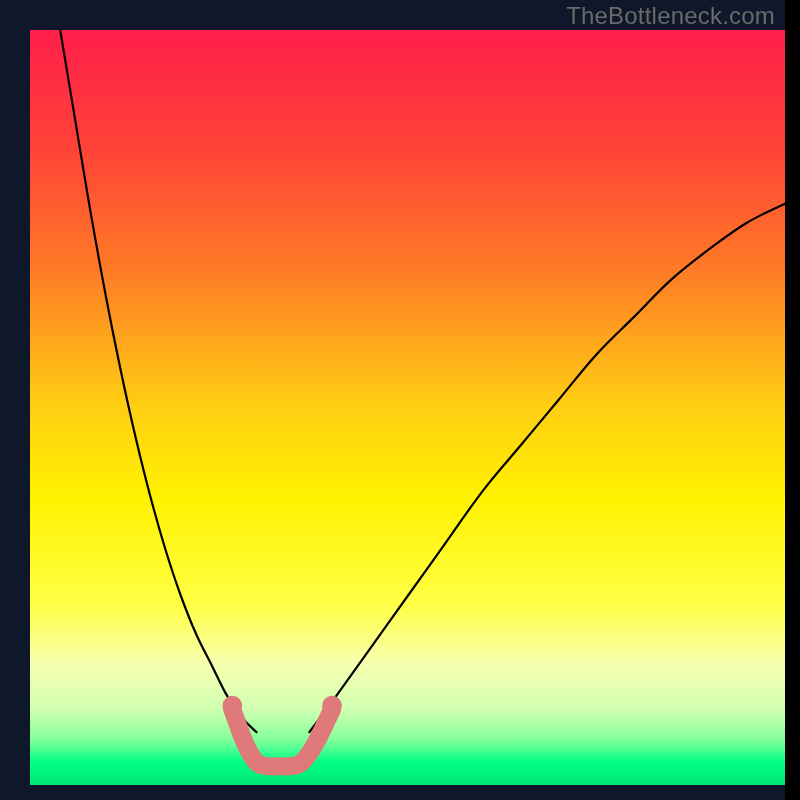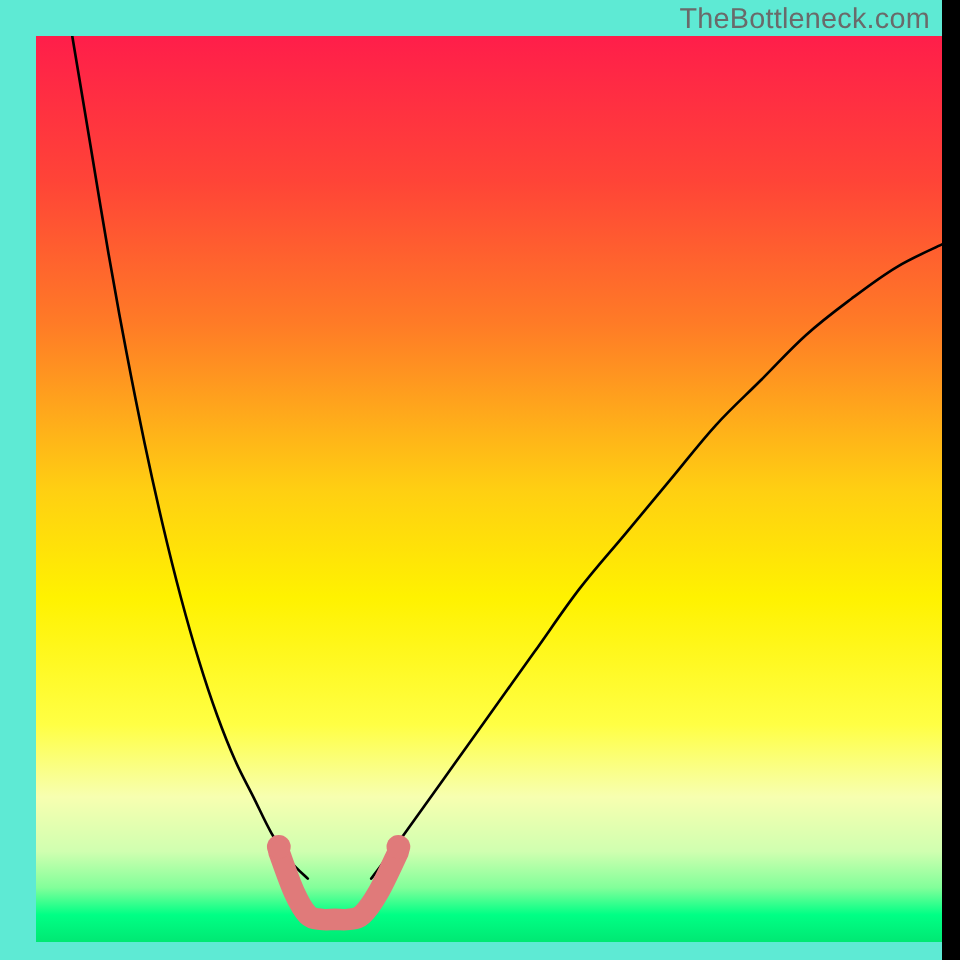--- a/index.html
+++ b/index.html
@@ -8,21 +8,21 @@
     width: 800px;
     height: 800px;
     background: #000;
     font-family: Arial, Helvetica, sans-serif;
     overflow: hidden;
   }
   .frame {
     position: relative;
     width: 785px;
     height: 800px;
-    background: #5eead4;
+    background: #0f172a;
   }
   .watermark {
     position: absolute;
     top: 2px;
     right: 10px;
     color: #6a6a6a;
     font-size: 24px;
     font-weight: 500;
     letter-spacing: 0.2px;
     z-index: 30;

